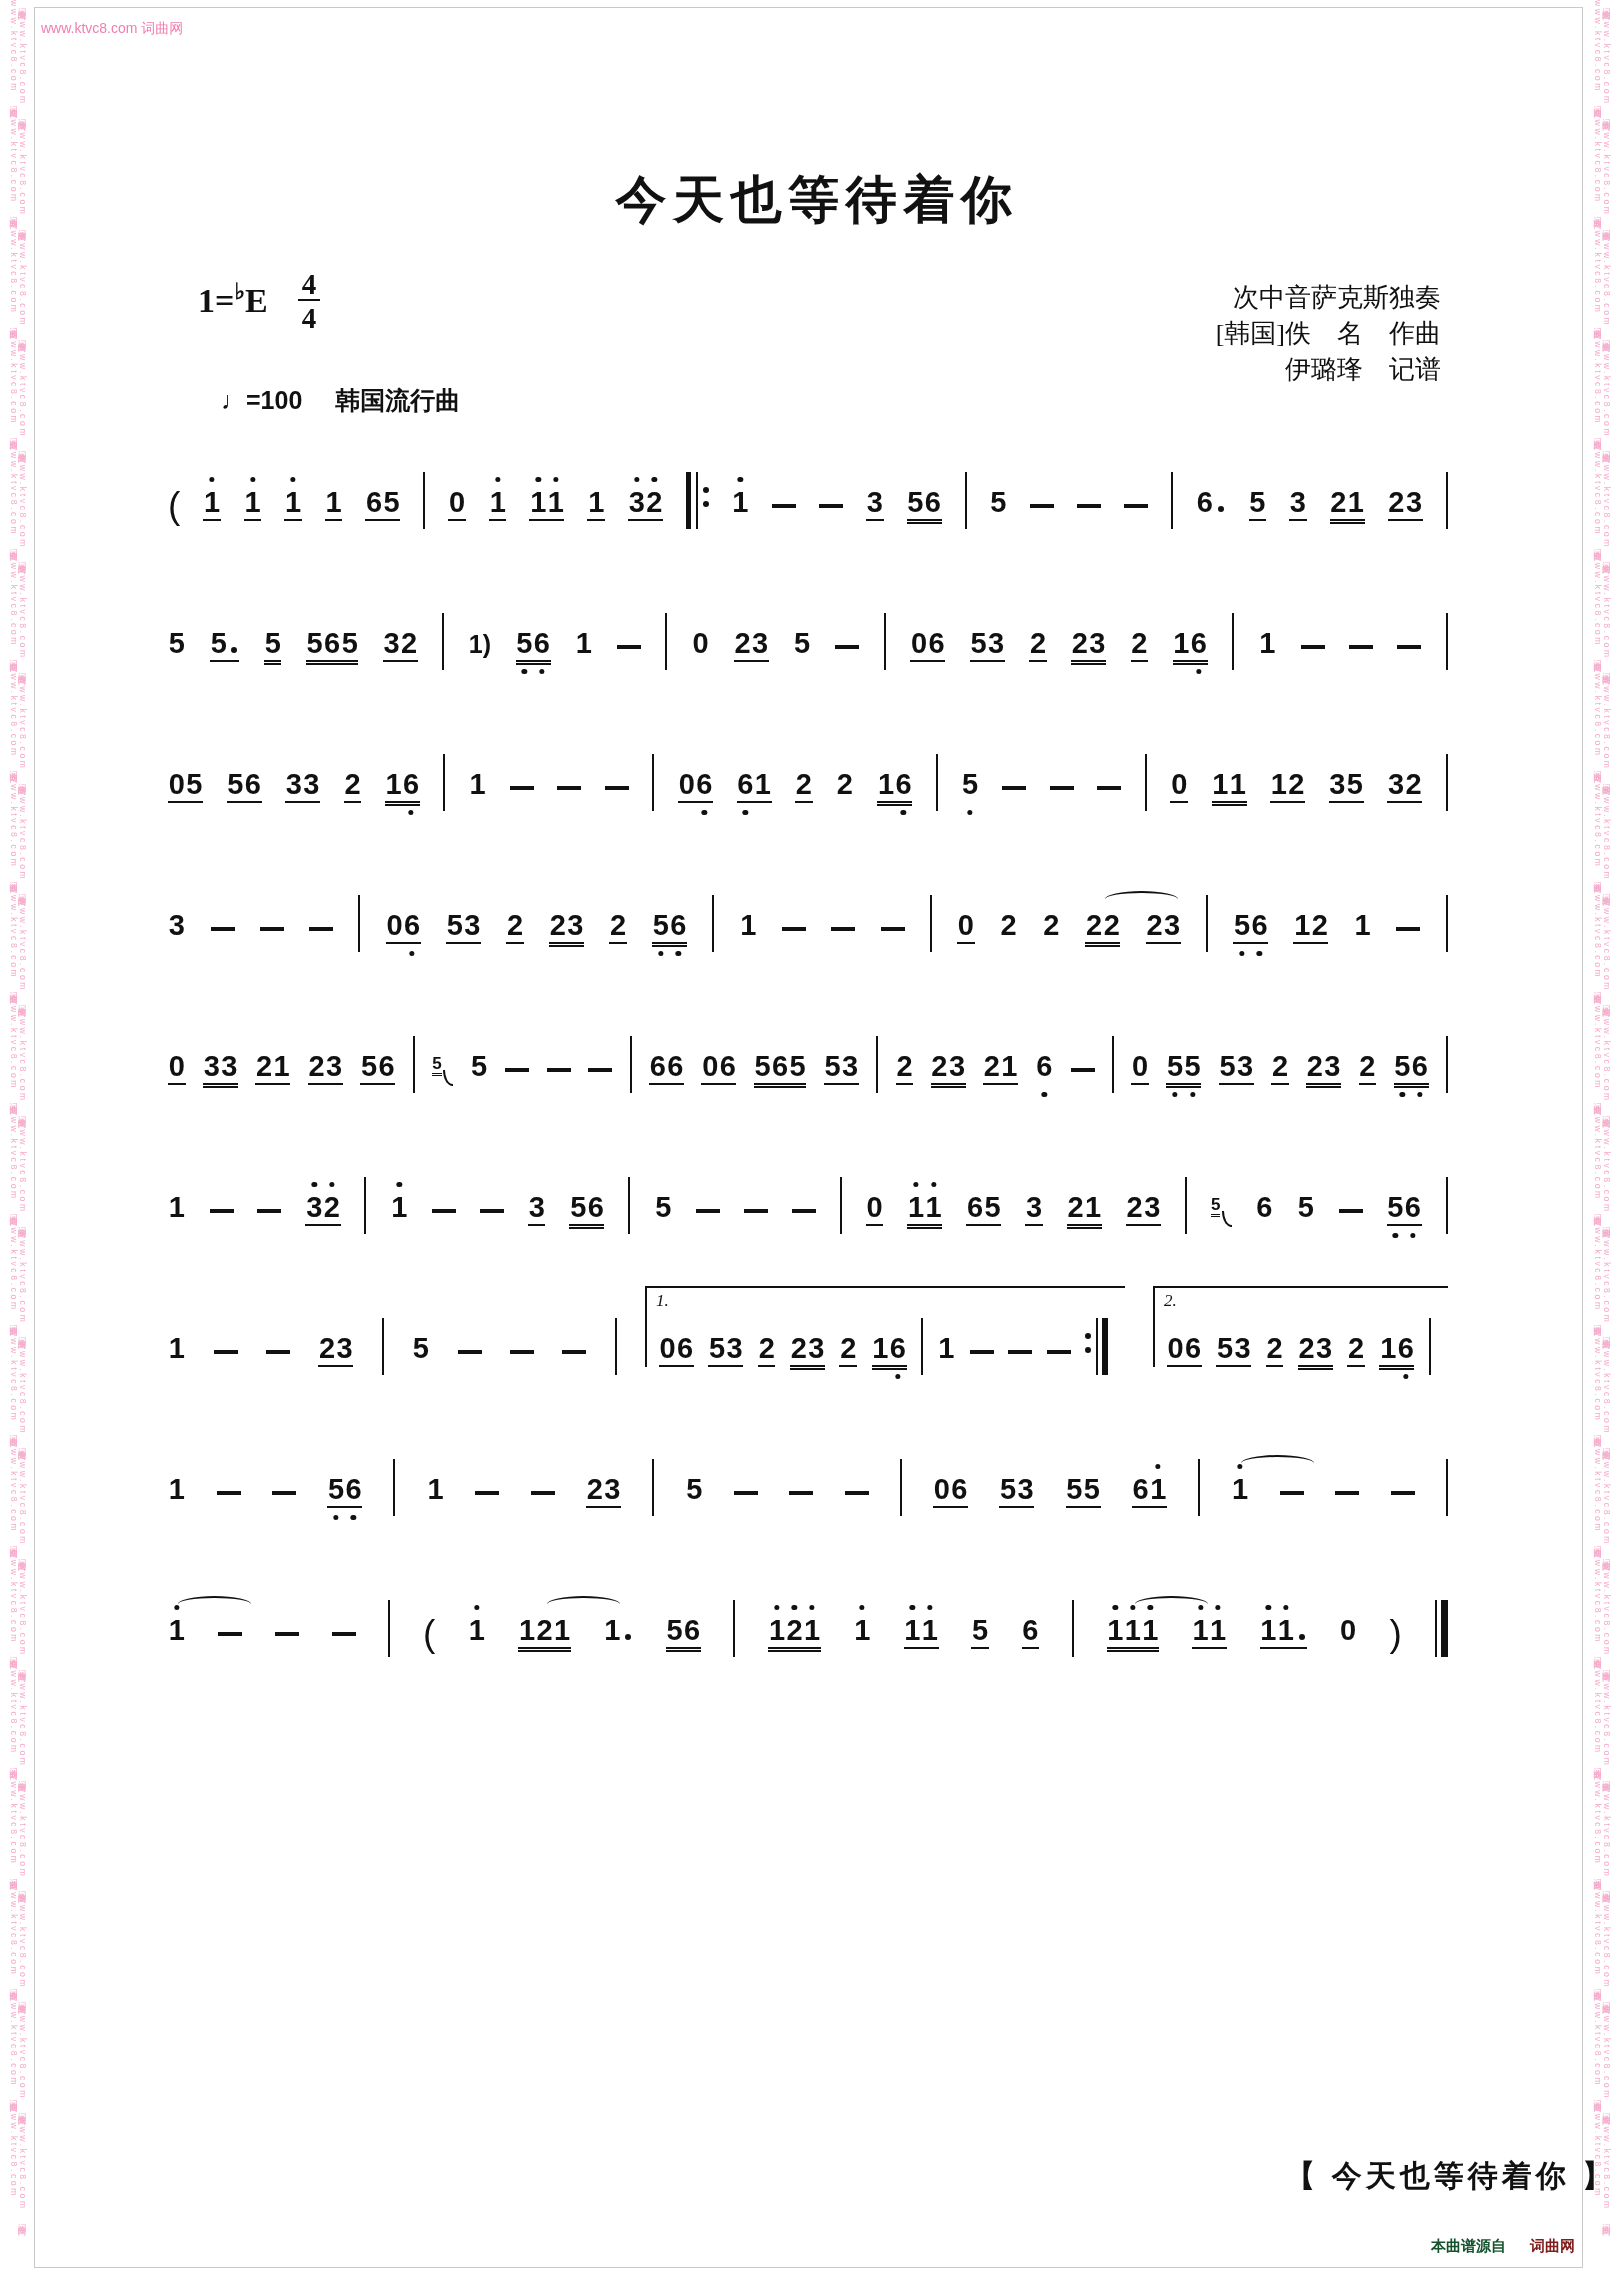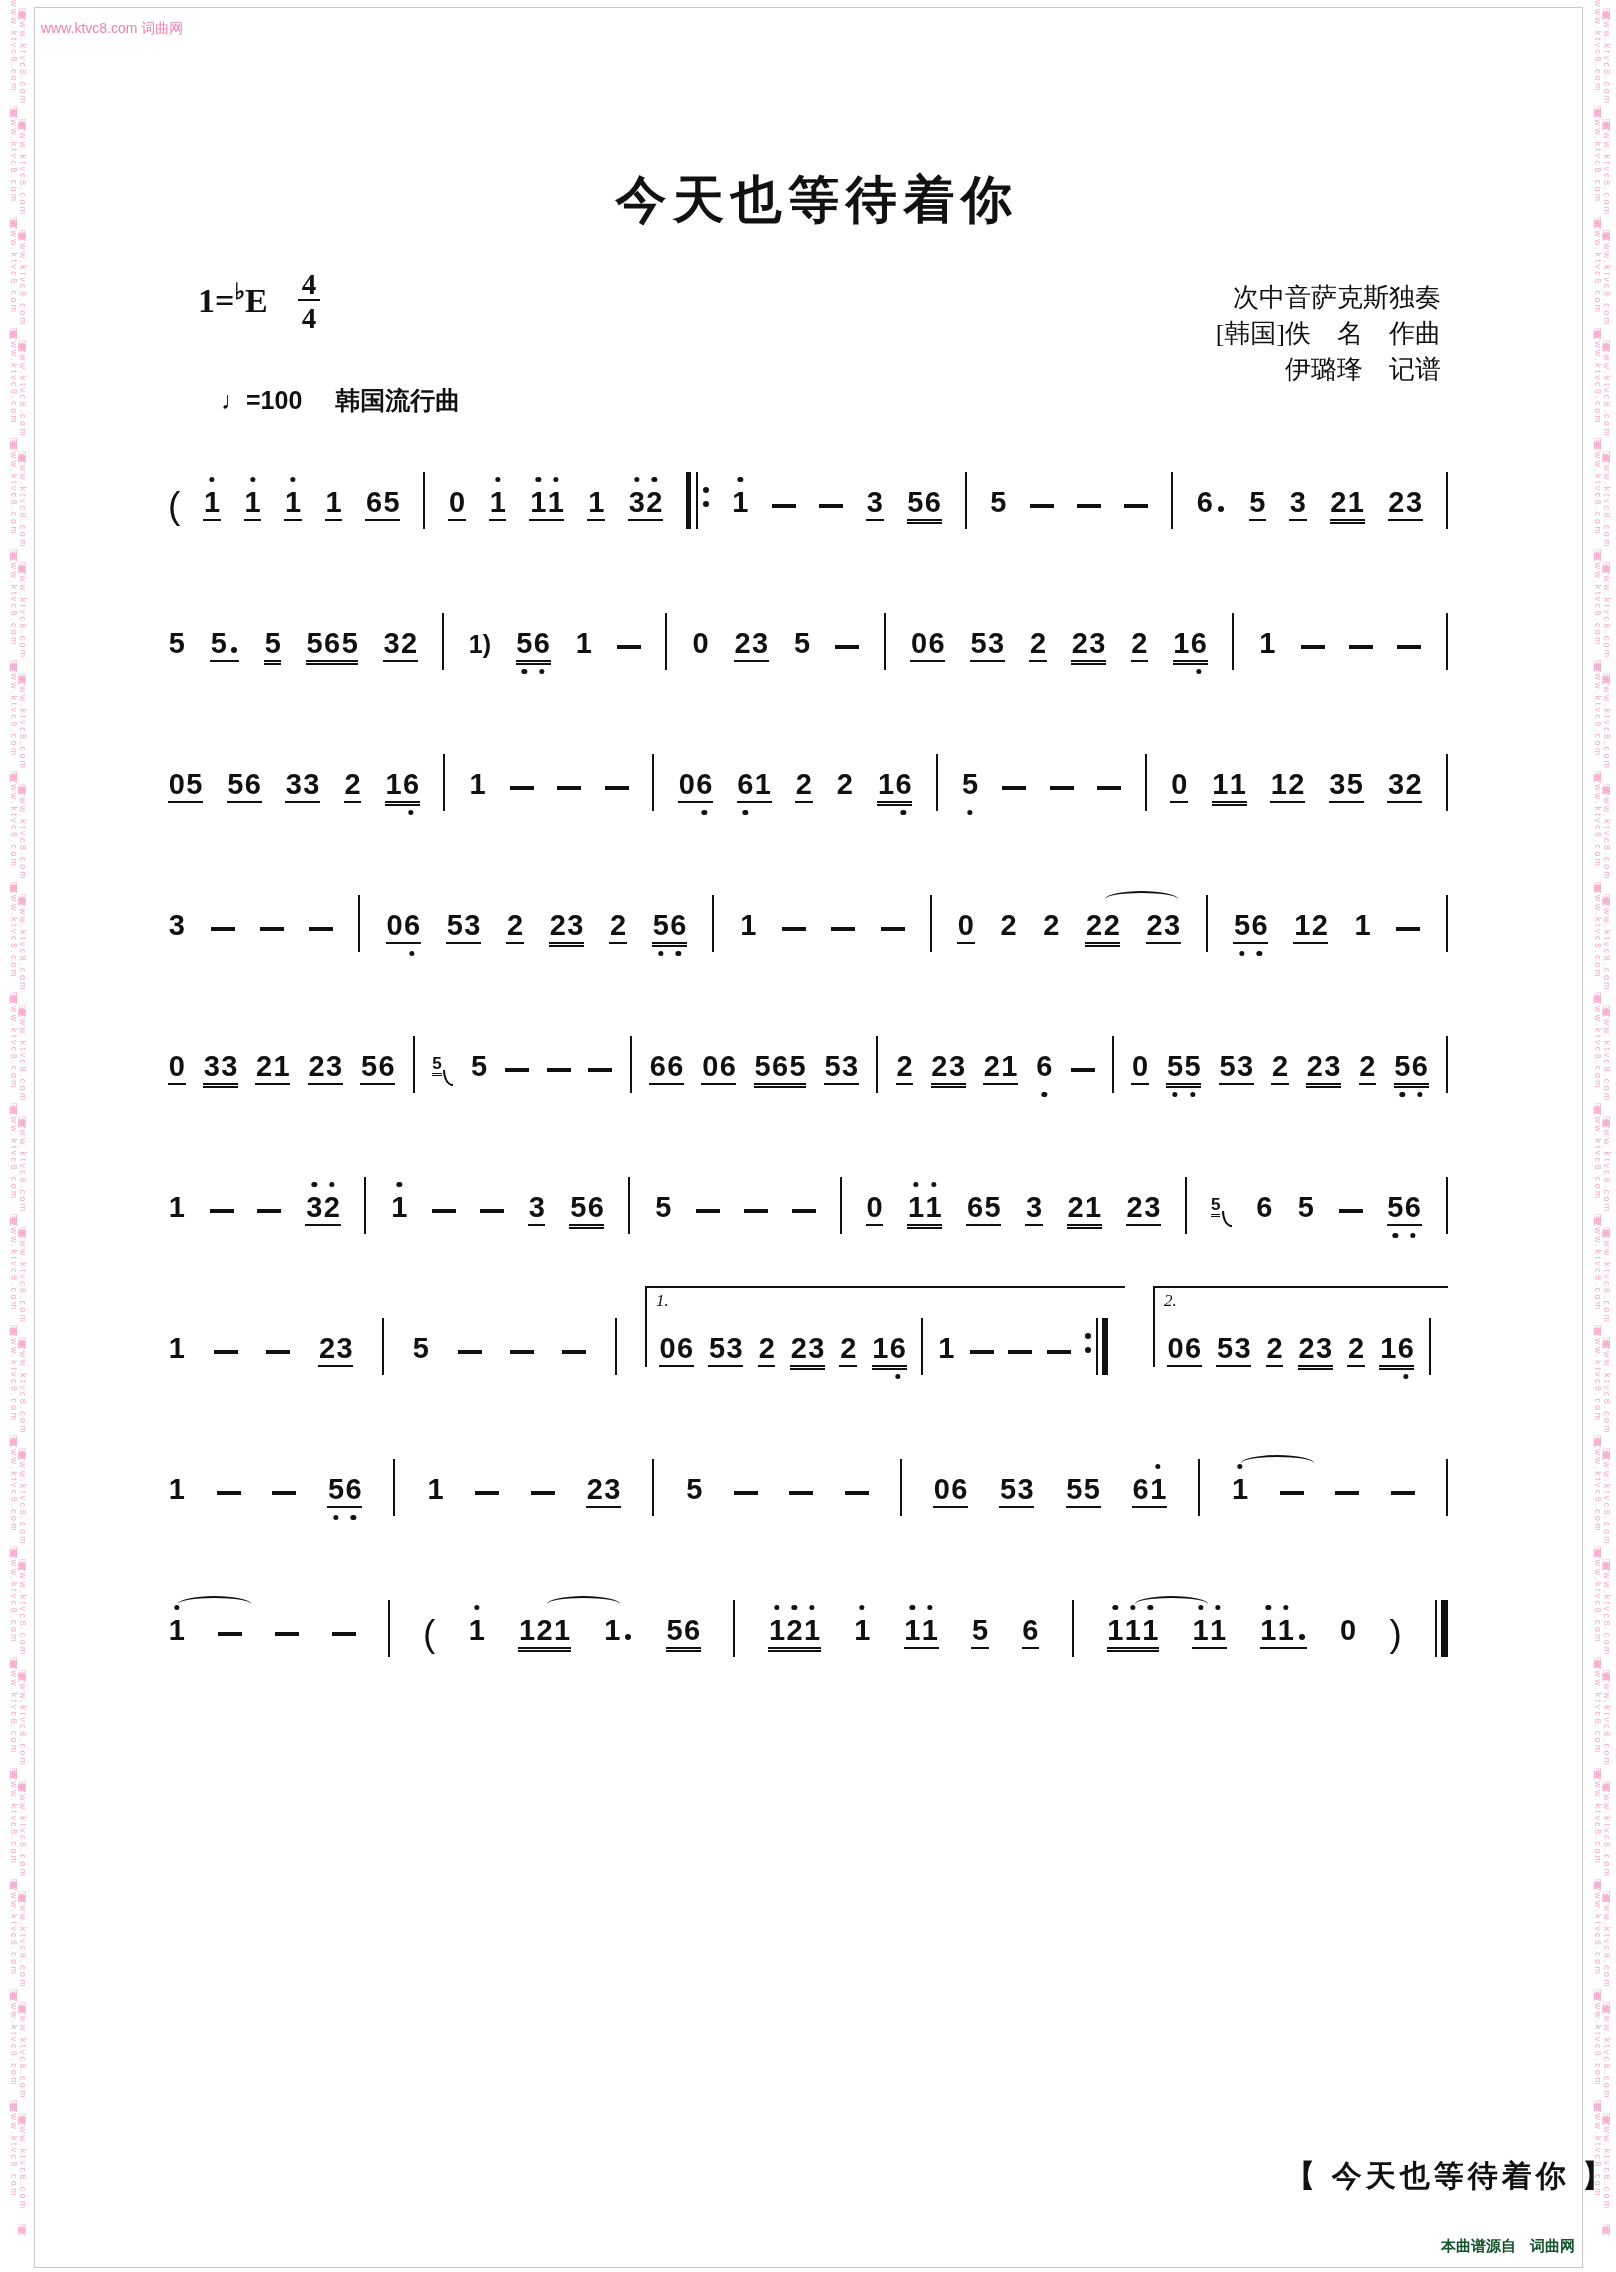--- a/index.html
+++ b/index.html
@@ -38,21 +38,21 @@
   .paren{font-size:37px;font-weight:normal;line-height:1;margin-bottom:-2.6px;}
   .txt{font-size:25px;margin-bottom:2.6px;font-weight:bold;}
   .grace{display:inline-flex;align-items:flex-end;margin-bottom:9.2px;}
   .grace .gn{font-size:17px;line-height:1;border-bottom:3.3px double #111;padding-bottom:1.3px;}
   .grace .ghook{display:inline-block;width:8px;height:14.5px;border-left:2px solid #111;border-bottom:2px solid #111;border-bottom-left-radius:100%;margin-left:1.3px;margin-bottom:-10.6px;}
   .volta{display:inline-flex;align-items:flex-end;column-gap:14.5px;position:relative;border-top:2px solid #111;border-left:2px solid #111;padding:30px 17px 0 12px;}
   .volta .vlabel{position:absolute;top:2.6px;left:9.2px;font-size:17px;font-style:italic;font-family:"Liberation Serif",serif;font-weight:normal;}
   .footer{position:absolute;top:2156px;left:0;right:0;text-align:right;font-size:30px;font-weight:bold;letter-spacing:4px;}
   .source{position:absolute;right:41px;bottom:17px;font-size:15px;font-weight:bold;}
   .source .pre{color:#14532d;}
-  .source .site{color:#14532d;margin-left:14px;}
+  .source .site{color:#7f1d1d;margin-left:24px;}
 </style>
 </head>
 <body>
 
 <div class="frame"></div>
 <div class="wm-col wm-left">词曲网 www.ktvc8.com 词曲网 www.ktvc8.com 词曲网 www.ktvc8.com 词曲网 www.ktvc8.com 词曲网 www.ktvc8.com 词曲网 www.ktvc8.com 词曲网 www.ktvc8.com 词曲网 www.ktvc8.com 词曲网 www.ktvc8.com 词曲网 www.ktvc8.com 词曲网 www.ktvc8.com 词曲网 www.ktvc8.com 词曲网 www.ktvc8.com 词曲网 www.ktvc8.com 词曲网 www.ktvc8.com 词曲网 www.ktvc8.com 词曲网 www.ktvc8.com 词曲网 www.ktvc8.com 词曲网 www.ktvc8.com 词曲网 www.ktvc8.com 词曲网 www.ktvc8.com 词曲网 www.ktvc8.com 词曲网 www.ktvc8.com 词曲网 www.ktvc8.com 词曲网 www.ktvc8.com 词曲网 www.ktvc8.com 词曲网 www.ktvc8.com 词曲网 www.ktvc8.com 词曲网 www.ktvc8.com 词曲网 www.ktvc8.com 词曲网 www.ktvc8.com 词曲网 www.ktvc8.com 词曲网 www.ktvc8.com 词曲网 www.ktvc8.com 词曲网 www.ktvc8.com 词曲网 www.ktvc8.com 词曲网 www.ktvc8.com 词曲网 www.ktvc8.com 词曲网 www.ktvc8.com 词曲网 www.ktvc8.com </div>
 <div class="wm-col wm-right">词曲网 www.ktvc8.com 词曲网 www.ktvc8.com 词曲网 www.ktvc8.com 词曲网 www.ktvc8.com 词曲网 www.ktvc8.com 词曲网 www.ktvc8.com 词曲网 www.ktvc8.com 词曲网 www.ktvc8.com 词曲网 www.ktvc8.com 词曲网 www.ktvc8.com 词曲网 www.ktvc8.com 词曲网 www.ktvc8.com 词曲网 www.ktvc8.com 词曲网 www.ktvc8.com 词曲网 www.ktvc8.com 词曲网 www.ktvc8.com 词曲网 www.ktvc8.com 词曲网 www.ktvc8.com 词曲网 www.ktvc8.com 词曲网 www.ktvc8.com 词曲网 www.ktvc8.com 词曲网 www.ktvc8.com 词曲网 www.ktvc8.com 词曲网 www.ktvc8.com 词曲网 www.ktvc8.com 词曲网 www.ktvc8.com 词曲网 www.ktvc8.com 词曲网 www.ktvc8.com 词曲网 www.ktvc8.com 词曲网 www.ktvc8.com 词曲网 www.ktvc8.com 词曲网 www.ktvc8.com 词曲网 www.ktvc8.com 词曲网 www.ktvc8.com 词曲网 www.ktvc8.com 词曲网 www.ktvc8.com 词曲网 www.ktvc8.com 词曲网 www.ktvc8.com 词曲网 www.ktvc8.com 词曲网 www.ktvc8.com </div>
 <div class="wm-top">www.ktvc8.com 词曲网</div>
 
 <div class="title">今天也等待着你</div>

